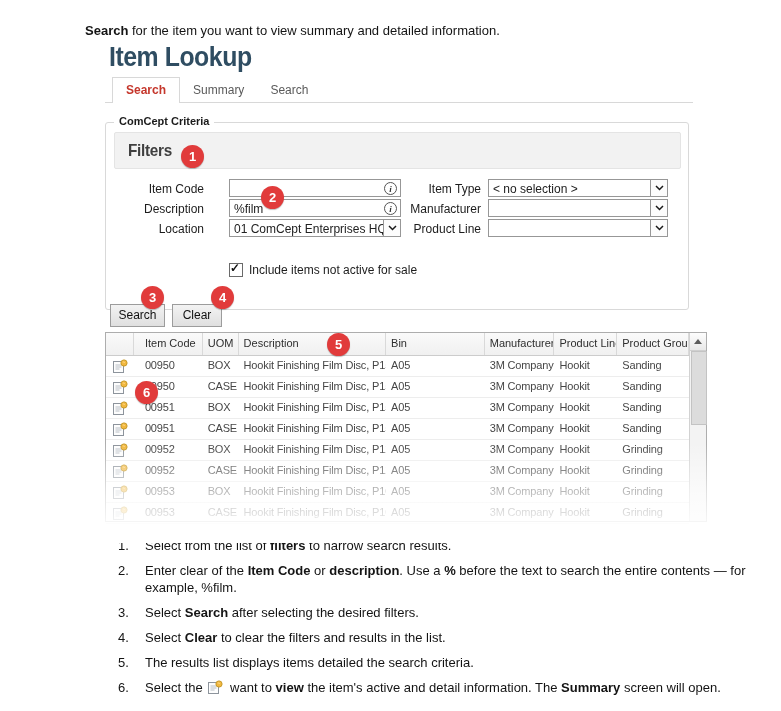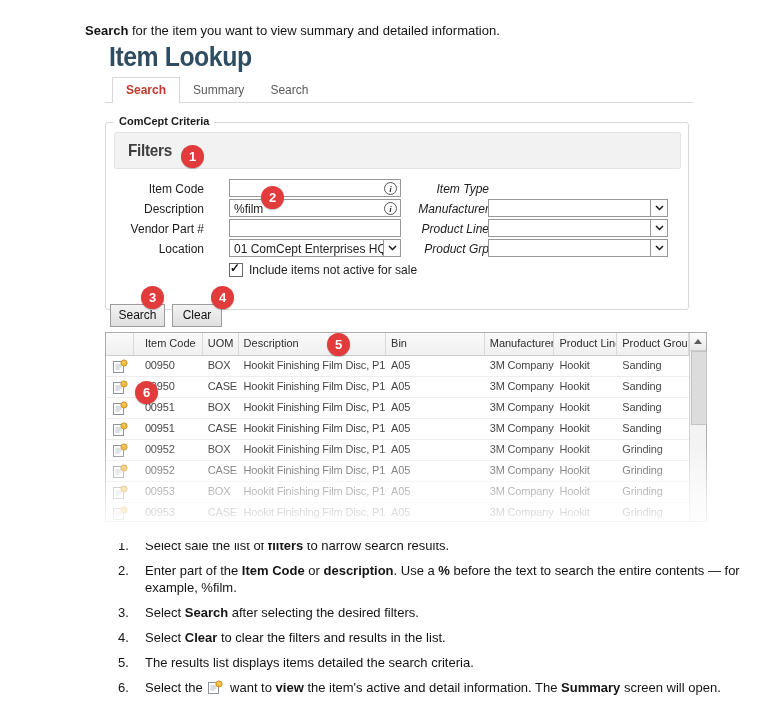--- a/index.html
+++ b/index.html
@@ -31,21 +31,21 @@
   .filters-band span{display:inline-block;margin:8px 0 0 13px;font-size:17px;font-weight:bold;
     color:#3f3f3f;letter-spacing:-.3px;transform:scaleX(.9);transform-origin:0 50%;}
 
   
   .form-col{position:absolute;}
   .form-left{left:0;top:56px;width:300px;}
   .form-right{left:275px;top:56px;width:292px;}
   .frow{position:relative;height:20px;}
   .flabel{position:absolute;top:3px;font-size:12px;color:#1c1c1c;text-align:right;white-space:nowrap;}
   .form-left .flabel{left:0;width:98px;}
-  .form-right .flabel{left:8px;width:100px;font-style:italic;}
+  .form-right .flabel{left:0;width:100px;}
   .ffield{position:absolute;top:0;height:18px;border:1px solid #979797;background:#fff;box-sizing:border-box;}
   .form-left .ffield{left:123px;width:172px;}
   .form-right .ffield{left:107px;width:180px;}
   .fval{position:absolute;left:4px;top:2px;font-size:12px;color:#222;white-space:nowrap;}
   .info{position:absolute;right:3px;top:2px;width:11px;height:11px;border:1px solid #555;
     border-radius:50%;font:italic bold 9px "Liberation Serif",serif;color:#333;
     display:flex;align-items:center;justify-content:center;}
   .chev{position:absolute;right:0;top:0;width:16px;height:16px;border-left:1px solid #979797;
     background:#fcfcfc;display:flex;align-items:center;justify-content:center;}
 
@@ -130,65 +130,56 @@
           </div>
         </div>
         <div class="frow">
           <div class="flabel">Description</div>
           <div class="ffield">
             <span class="fval">%film</span>
             <span class="info">i</span>
           </div>
         </div>
         <div class="frow">
-          <div class="flabel">Vendor Part #</div>
-          <div class="ffield">
-            <span class="fval"></span>
-          </div>
-        </div>
-        <div class="frow">
           <div class="flabel">Location</div>
           <div class="ffield">
             <span class="fval">01 ComCept Enterprises HQ</span>
             <span class="chev">
               <svg width="9" height="6" viewBox="0 0 9 6">
                 <path d="M1 1l3.5 3.5L8 1" fill="none" stroke="#1a1a1a" stroke-width="1.5"></path>
               </svg>
             </span>
           </div>
         </div>
       </div>
     <div class="form-col form-right" id="form-right">
         <div class="frow">
           <div class="flabel">Item Type</div>
+          <div class="ffield">
+            <span class="fval">&lt; no selection &gt;</span>
+            <span class="chev">
+              <svg width="9" height="6" viewBox="0 0 9 6">
+                <path d="M1 1l3.5 3.5L8 1" fill="none" stroke="#1a1a1a" stroke-width="1.5"></path>
+              </svg>
+            </span>
+          </div>
         </div>
         <div class="frow">
           <div class="flabel">Manufacturer</div>
           <div class="ffield">
             <span class="fval"></span>
             <span class="chev">
               <svg width="9" height="6" viewBox="0 0 9 6">
                 <path d="M1 1l3.5 3.5L8 1" fill="none" stroke="#1a1a1a" stroke-width="1.5"></path>
               </svg>
             </span>
           </div>
         </div>
         <div class="frow">
           <div class="flabel">Product Line</div>
-          <div class="ffield">
-            <span class="fval"></span>
-            <span class="chev">
-              <svg width="9" height="6" viewBox="0 0 9 6">
-                <path d="M1 1l3.5 3.5L8 1" fill="none" stroke="#1a1a1a" stroke-width="1.5"></path>
-              </svg>
-            </span>
-          </div>
-        </div>
-        <div class="frow">
-          <div class="flabel">Product Grp</div>
           <div class="ffield">
             <span class="fval"></span>
             <span class="chev">
               <svg width="9" height="6" viewBox="0 0 9 6">
                 <path d="M1 1l3.5 3.5L8 1" fill="none" stroke="#1a1a1a" stroke-width="1.5"></path>
               </svg>
             </span>
           </div>
         </div>
       </div>
@@ -365,25 +356,25 @@
       <div class="callout c2">2</div>
       <div class="callout c3">3</div>
       <div class="callout c4">4</div>
       <div class="callout c5">5</div>
       <div class="callout c6">6</div>
     </div>
 
   <div class="instructions" id="instructions">
       <div class="ins-item">
         <span class="ins-num">1.</span>
-        <span class="ins-body"><span>Select sale the list of </span><b>filters</b><span> to narrow search results.</span></span>
+        <span class="ins-body"><span>Select from the list of </span><b>filters</b><span> to narrow search results.</span></span>
       </div>
       <div class="ins-item">
         <span class="ins-num">2.</span>
-        <span class="ins-body"><span>Enter part of the </span><b>Item Code</b><span> or </span><b>description</b><span>. Use a </span><b>%</b><span> before the text to search the entire contents — for example, %film.</span></span>
+        <span class="ins-body"><span>Enter clear of the </span><b>Item Code</b><span> or </span><b>description</b><span>. Use a </span><b>%</b><span> before the text to search the entire contents — for example, %film.</span></span>
       </div>
       <div class="ins-item">
         <span class="ins-num">3.</span>
         <span class="ins-body"><span>Select </span><b>Search</b><span> after selecting the desired filters.</span></span>
       </div>
       <div class="ins-item">
         <span class="ins-num">4.</span>
         <span class="ins-body"><span>Select </span><b>Clear</b><span> to clear the filters and results in the list.</span></span>
       </div>
       <div class="ins-item">

